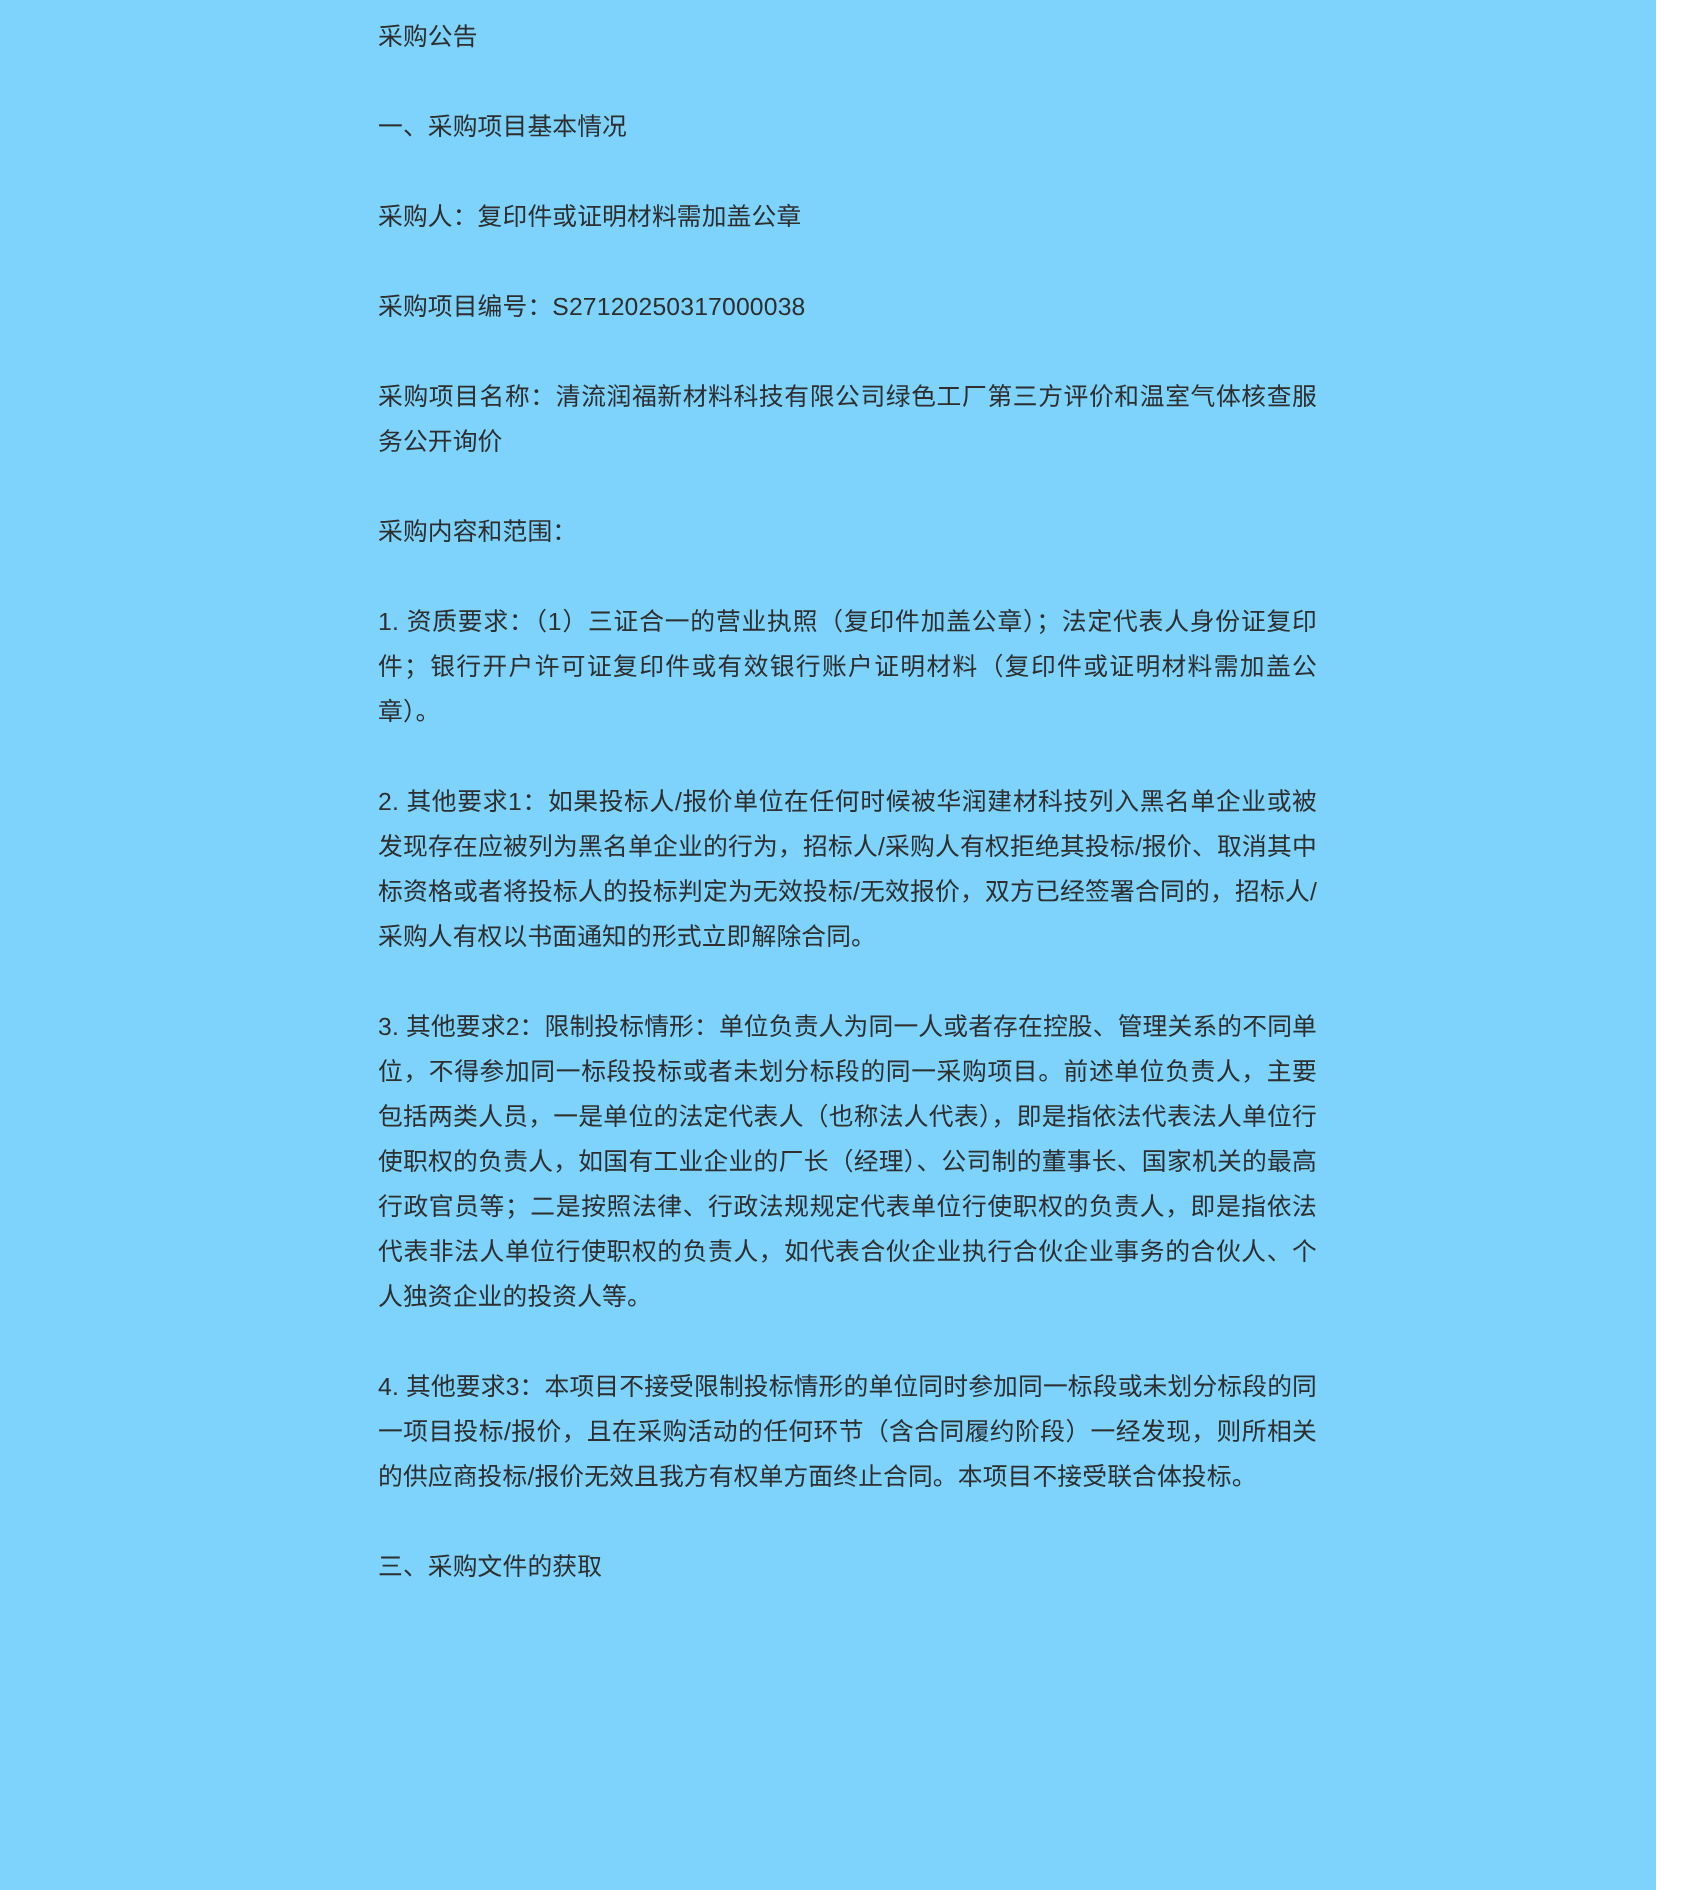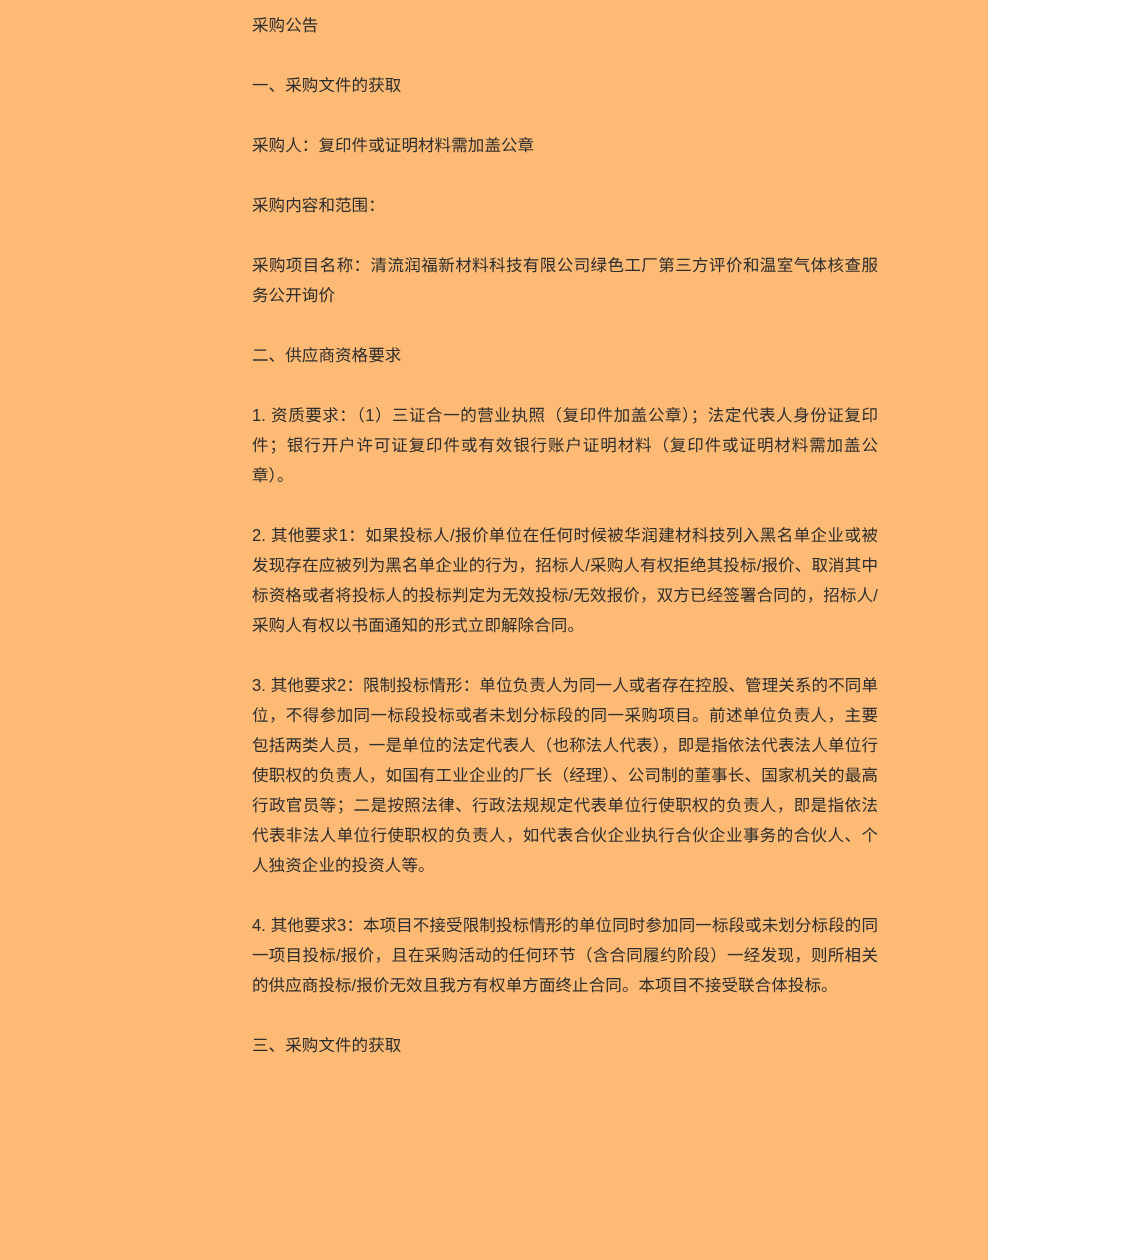--- a/index.html
+++ b/index.html
@@ -10,23 +10,23 @@
   }
   body {
     width: 1122px;
     height: 1260px;
     font-family: "Liberation Sans", "DejaVu Sans", sans-serif;
     color: #2b2b2b;
     overflow: hidden;
   }
   .page {
     position: relative;
-    width: 988px;
+    width: 1104px;
     min-height: 1260px;
-    background: #fdba74;
+    background: #7dd3fc;
     box-sizing: border-box;
   }
   .doc-body {
     position: absolute;
     left: 252px;
     top: 10px;
     width: 626px;
   }
   .para {
     font-size: 16.5px;
@@ -56,30 +56,30 @@
 </style>
 </head>
 <body>
 
 <div class="page">
   <div class="doc-body">
 
     <p class="para title">采购公告</p>
 
 
-    <p class="para heading">一、采购文件的获取</p>
+    <p class="para heading">一、采购项目基本情况</p>
 
     <p class="para">采购人：复印件或证明材料需加盖公章</p>
 
+    <p class="para">采购项目编号：S27120250317000038</p>
+
+    <p class="para">采购项目名称：清流润福新材料科技有限公司绿色工厂第三方评价和温室气体核查服务公开询价</p>
 
     <p class="para">采购内容和范围：</p>
 
-    <p class="para">采购项目名称：清流润福新材料科技有限公司绿色工厂第三方评价和温室气体核查服务公开询价</p>
-
-    <p class="para heading">二、供应商资格要求</p>
 
     <p class="para">1. 资质要求：（1）三证合一的营业执照（复印件加盖公章）；法定代表人身份证复印件；银行开户许可证复印件或有效银行账户证明材料（复印件或证明材料需加盖公章）。</p>
 
 
     <p class="para">2. 其他要求1：如果投标人/报价单位在任何时候被华润建材科技列入黑名单企业或被发现存在应被列为黑名单企业的行为，招标人/采购人有权拒绝其投标/报价、取消其中标资格或者将投标人的投标判定为无效投标/无效报价，双方已经签署合同的，招标人/采购人有权以书面通知的形式立即解除合同。</p>
 
     <p class="para">3. 其他要求2：限制投标情形：单位负责人为同一人或者存在控股、管理关系的不同单位，不得参加同一标段投标或者未划分标段的同一采购项目。前述单位负责人，主要包括两类人员，一是单位的法定代表人（也称法人代表），即是指依法代表法人单位行使职权的负责人，如国有工业企业的厂长（经理）、公司制的董事长、国家机关的最高行政官员等；二是按照法律、行政法规规定代表单位行使职权的负责人，即是指依法代表非法人单位行使职权的负责人，如代表合伙企业执行合伙企业事务的合伙人、个人独资企业的投资人等。</p>
 
     <p class="para">4. 其他要求3：本项目不接受限制投标情形的单位同时参加同一标段或未划分标段的同一项目投标/报价，且在采购活动的任何环节（含合同履约阶段）一经发现，则所相关的供应商投标/报价无效且我方有权单方面终止合同。本项目不接受联合体投标。</p>
 

